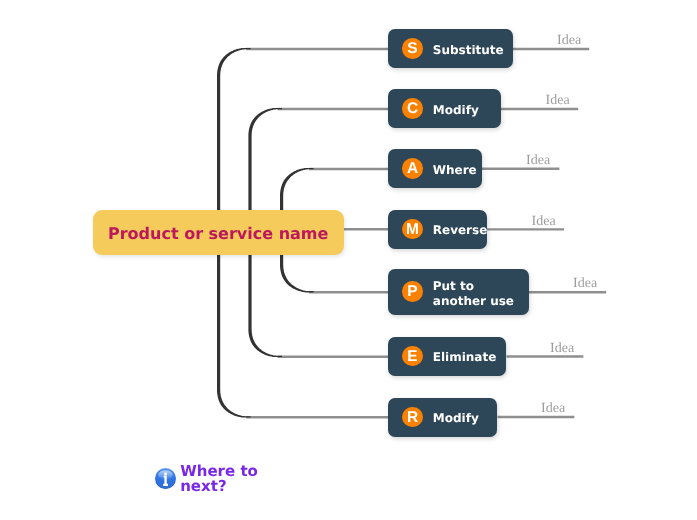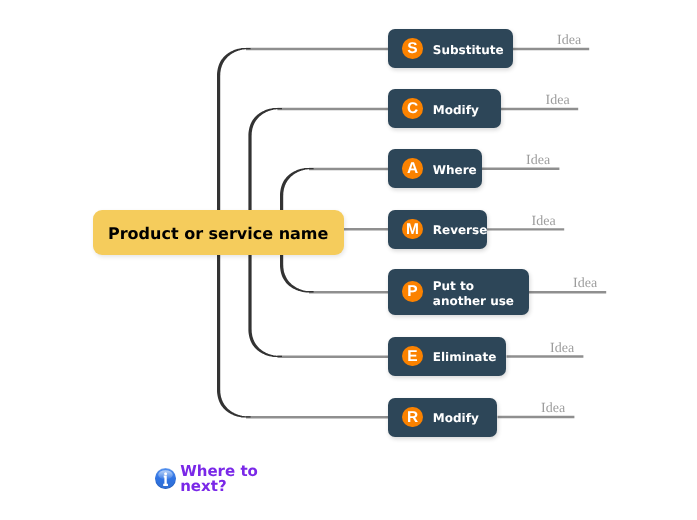--- a/index.html
+++ b/index.html
@@ -2,21 +2,21 @@
 <html><head>
 <meta charset="utf-8">
 <style>
   html,body{margin:0;padding:0;}
   body{width:697px;height:520px;background:#ffffff;font-family:"DejaVu Sans",sans-serif;overflow:hidden;-webkit-font-smoothing:antialiased;text-rendering:geometricPrecision;}
   #stage{position:absolute;left:0;top:0;width:697px;height:520px;background:#ffffff;}
   svg.wires{position:absolute;left:0;top:0;width:697px;height:520px;}
   .node{position:absolute;background:#2d4658;border-radius:7px;box-shadow:1px 2px 4px rgba(0,0,0,.16);display:flex;align-items:center;padding-left:14px;box-sizing:border-box;}
   .badge{width:20.6px;height:20.6px;border-radius:50%;background:#fb8200;color:#fff;font-family:"Liberation Sans",sans-serif;font-size:15.5px;font-weight:bold;line-height:21.4px;text-align:center;flex:0 0 auto;}
   .node-label{color:#fff;font-size:12px;font-weight:bold;line-height:15px;margin-left:10px;white-space:pre;position:relative;top:1.8px;}
-  .central{position:absolute;background:#f5cc5c;border-radius:9px;color:#000000;font-size:16px;font-weight:bold;display:flex;align-items:center;justify-content:center;box-shadow:1px 2px 4px rgba(0,0,0,.10);padding-top:2px;box-sizing:border-box;}
+  .central{position:absolute;background:#f5cc5c;border-radius:9px;color:#be185d;font-size:16px;font-weight:bold;display:flex;align-items:center;justify-content:center;box-shadow:1px 2px 4px rgba(0,0,0,.10);padding-top:2px;box-sizing:border-box;}
   .idea{position:absolute;color:#9d9d9d;font-family:Liberation Serif, serif;font-size:14px;white-space:nowrap;}
   .wtn{position:absolute;color:#7a28e8;font-size:15px;font-weight:bold;line-height:15.5px;white-space:pre;}
   .infoicon{position:absolute;width:21.4px;height:21.4px;}
 </style>
 </head>
 <body>
 
 <div id="stage">
 
   <svg class="wires" viewBox="0 0 697 520">

